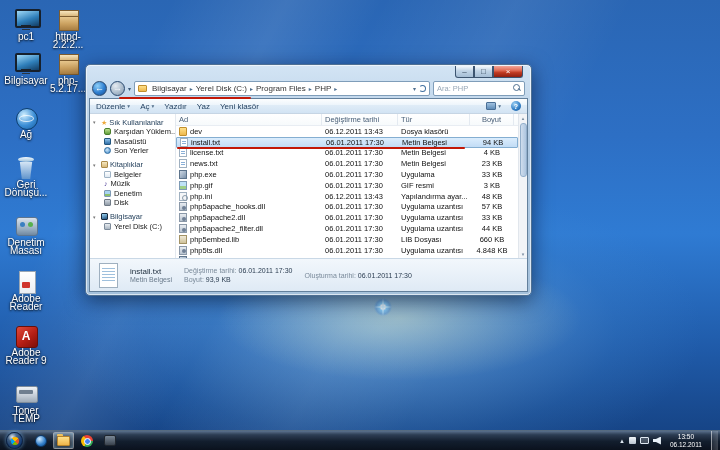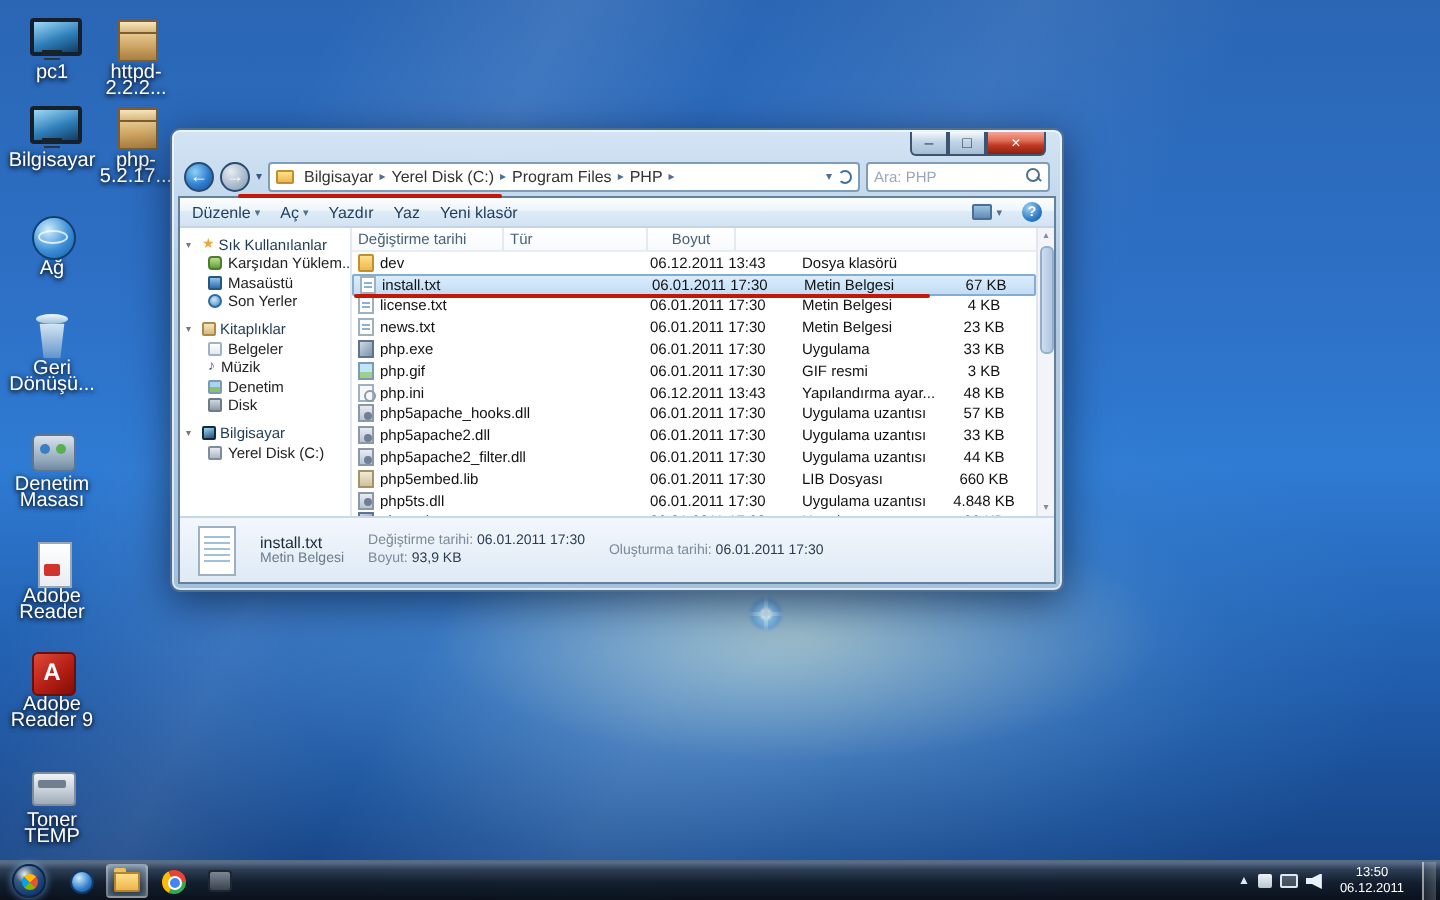--- a/index.html
+++ b/index.html
@@ -385,20 +385,21 @@
             </div>
             <div class="s-item">
                 <span class="sic sic-disk"></span>
                 <span>Yerel Disk (C:)</span>
               </div>
           </div>
         </div>
 
         <div class="filelist">
           <div class="fhead">
+            <span class="fh c-name">Ad</span>
             <span class="fh c-date">Değiştirme tarihi</span>
             <span class="fh c-type">Tür</span>
             <span class="fh c-size">Boyut</span>
           </div>
 
           <div class="frow">
             <span class="fcell c-name ncell">
                 <i class="fi fi-folder"></i>
                 <span>dev</span>
               </span>
@@ -407,21 +408,21 @@
             <span class="fcell c-size"></span>
           </div>
 
           <div class="frow sel">
             <span class="fcell c-name ncell">
                 <i class="fi fi-txt"></i>
                 <span>install.txt</span>
               </span>
             <span class="fcell c-date">06.01.2011 17:30</span>
             <span class="fcell c-type">Metin Belgesi</span>
-            <span class="fcell c-size">67 KB</span>
+            <span class="fcell c-size">94 KB</span>
             <i class="row-underline"></i>
           </div>
 
           <div class="frow">
             <span class="fcell c-name ncell">
                 <i class="fi fi-txt"></i>
                 <span>license.txt</span>
               </span>
             <span class="fcell c-date">06.01.2011 17:30</span>
             <span class="fcell c-type">Metin Belgesi</span>

